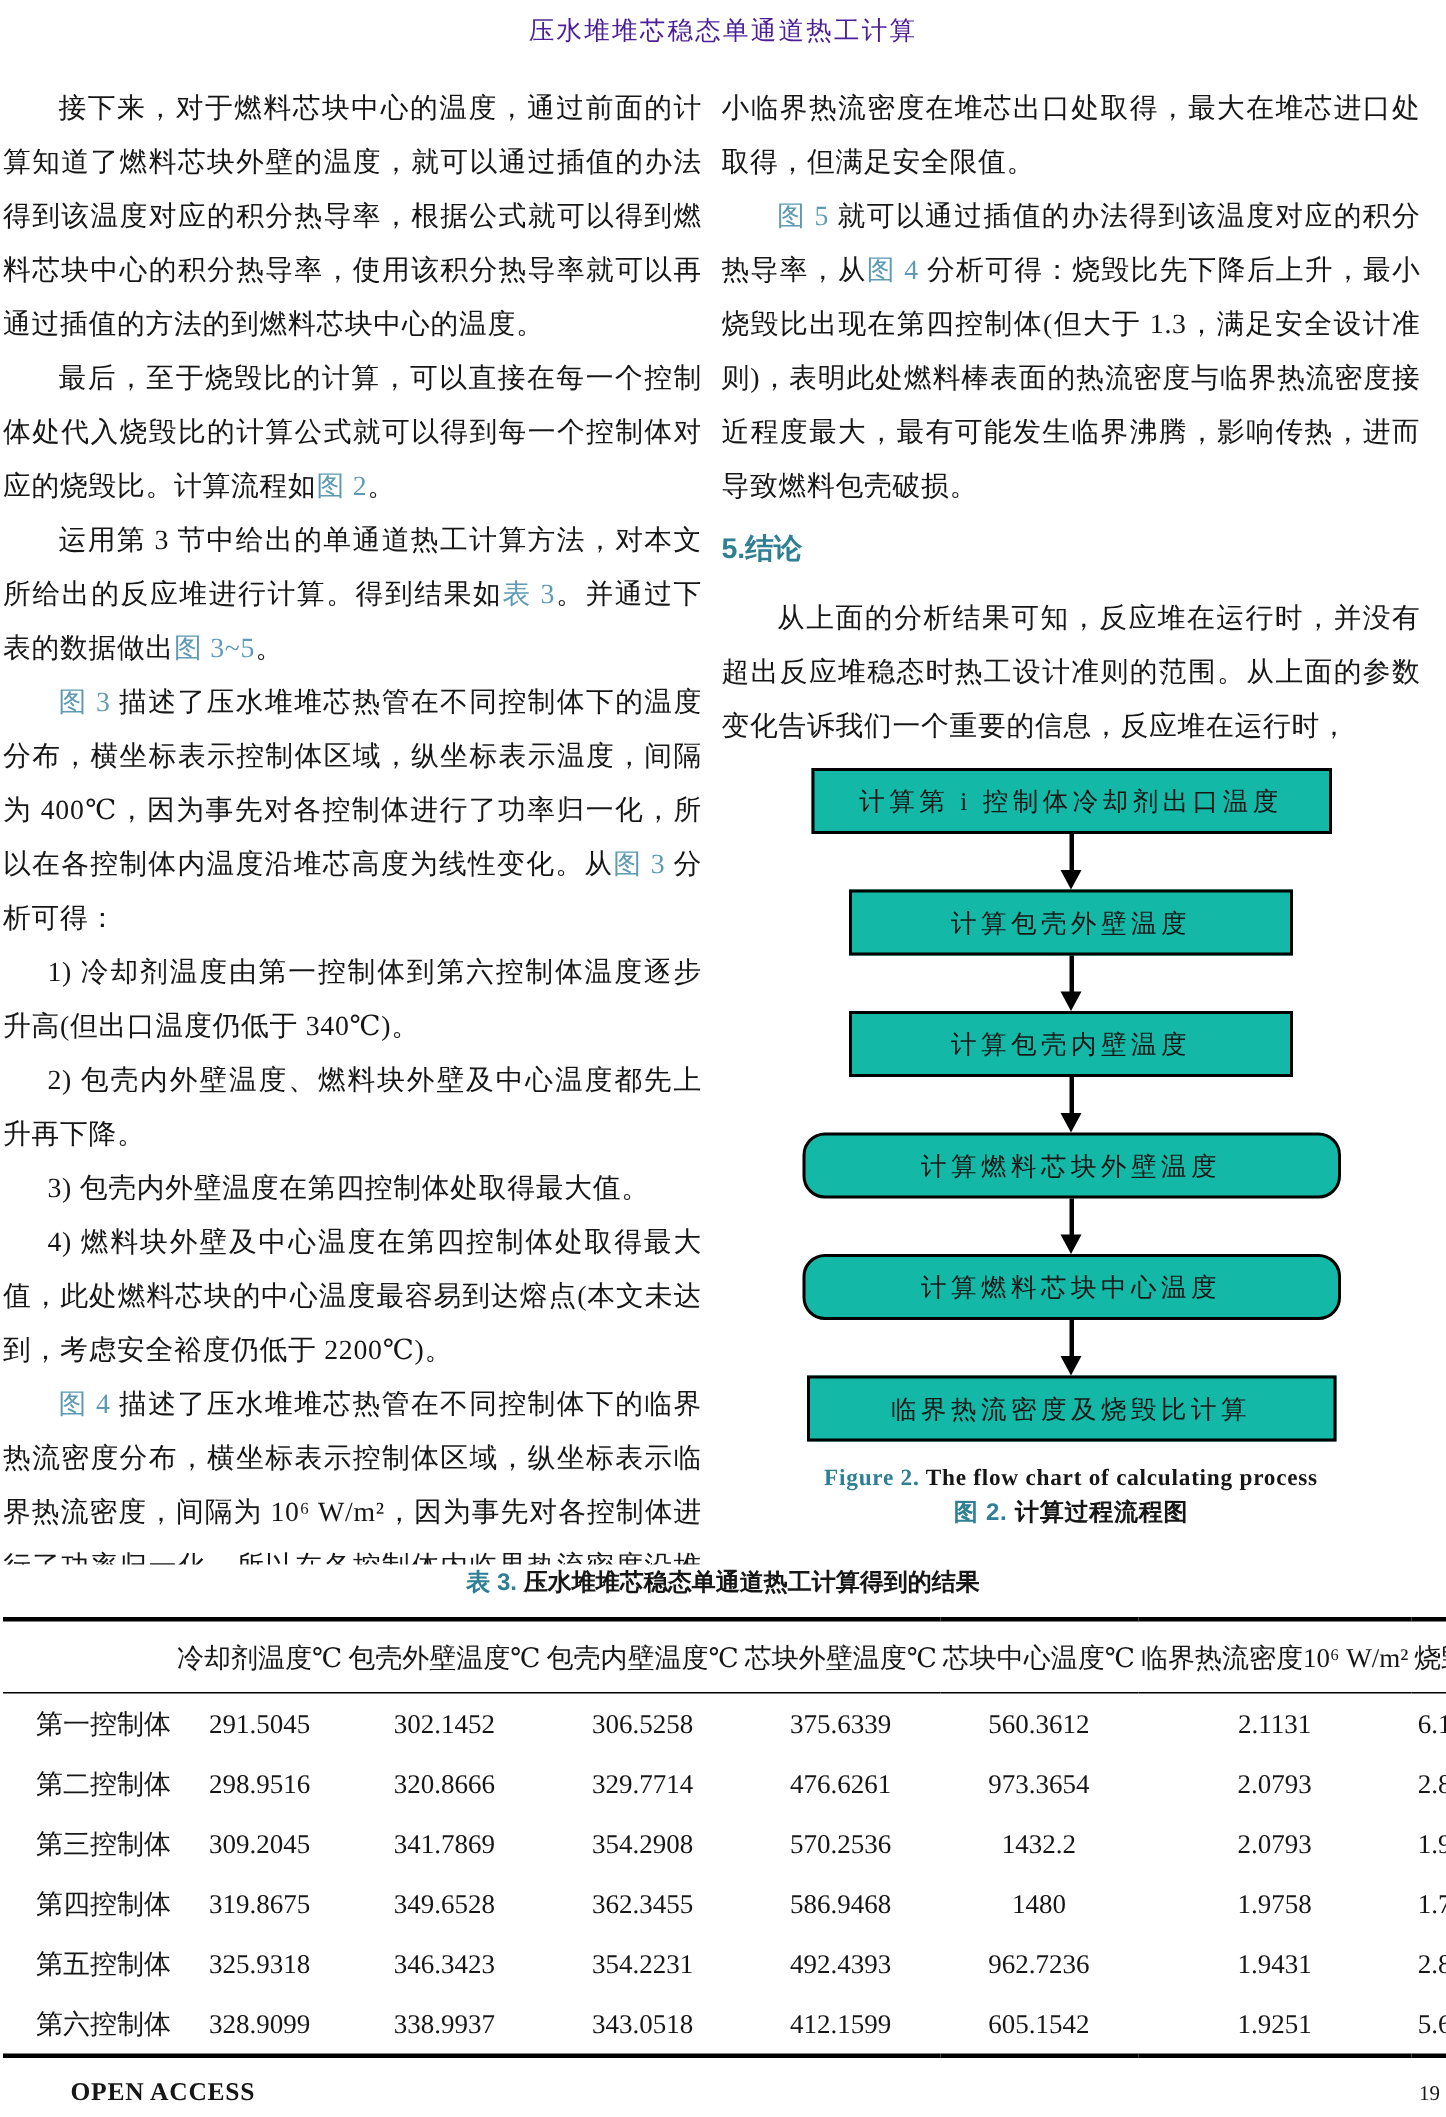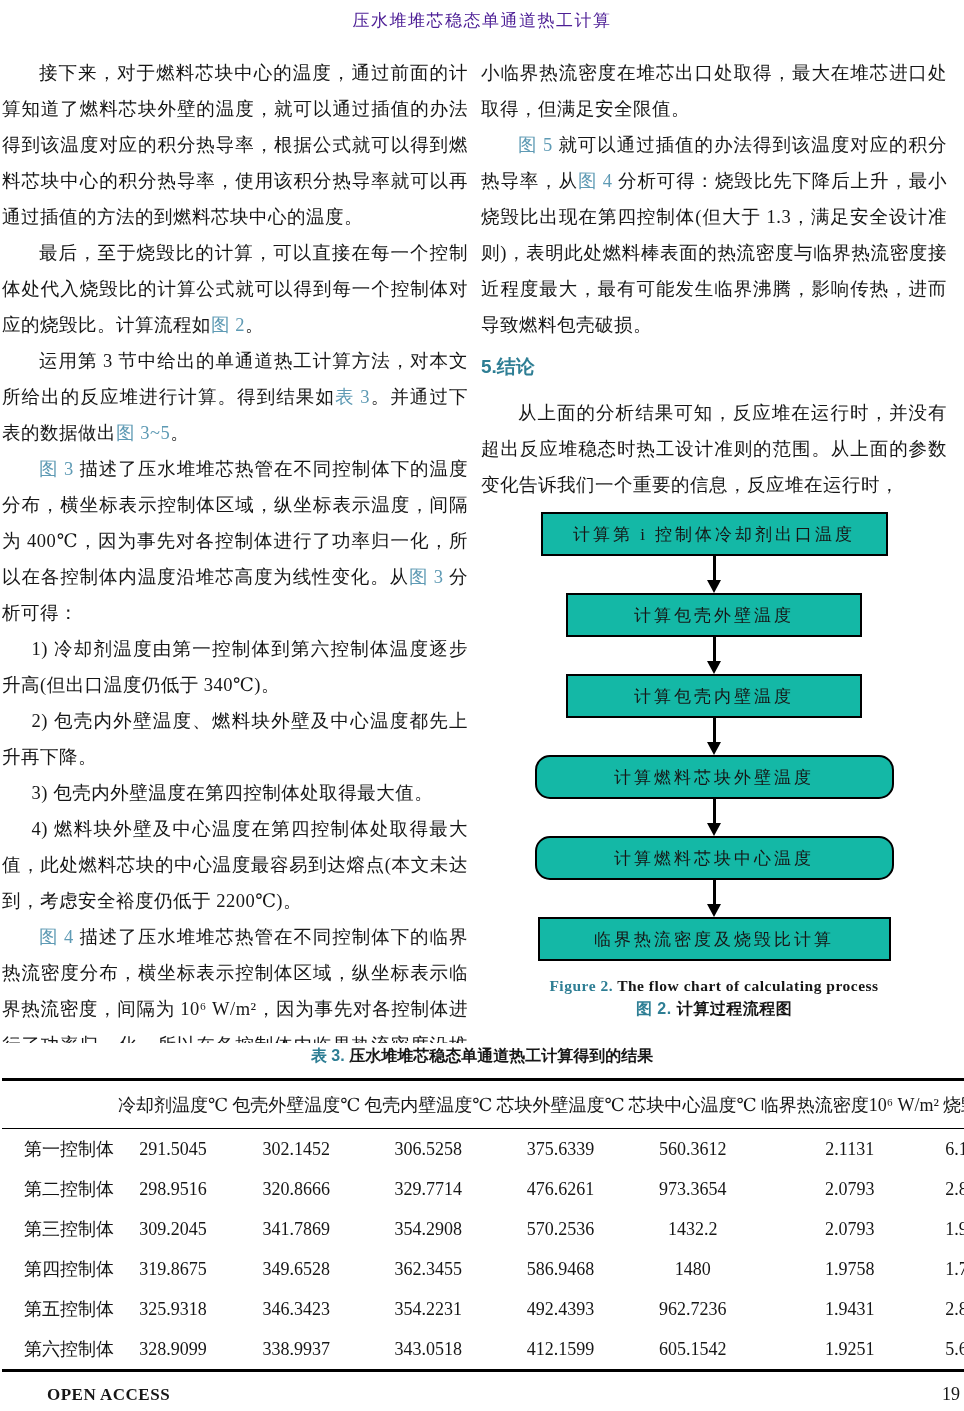--- a/index.html
+++ b/index.html
@@ -62,21 +62,21 @@
   }
   table.results thead tr { border-bottom:1.5px solid #000; }
   table.results th { font-weight:normal; padding:12px 2px 11px 2px; text-align:center; white-space:nowrap; }
   table.results td { padding:8px 2px; text-align:center; height:20px; }
   table.results td.row-label { text-align:left; padding-left:22px; white-space:nowrap; }
   .page-footer {
     position:absolute; left:0; right:0; bottom:6px; padding:0 4px 0 2px;
     display:flex; justify-content:space-between; align-items:baseline;margin-left:45px;
   }
   .footer-left { font-weight:bold; font-size:17px; letter-spacing:0.5px; }
-  .footer-right { font-size:18px; }
+  .footer-right { font-size:14px; }
 </style>
 </head>
 <body>
 
 <div class="page-header">压水堆堆芯稳态单通道热工计算</div>
 
 <div class="columns">
 
   <div class="col">
       <p class="indent"><span>接下来，对于燃料芯块中心的温度，通过前面的计算知道了燃料芯块外壁的温度，就可以通过插值的办法得到该温度对应的积分热导率，根据公式就可以得到燃料芯块中心的积分热导率，使用该积分热导率就可以再通过插值的方法的到燃料芯块中心的温度。</span></p>

